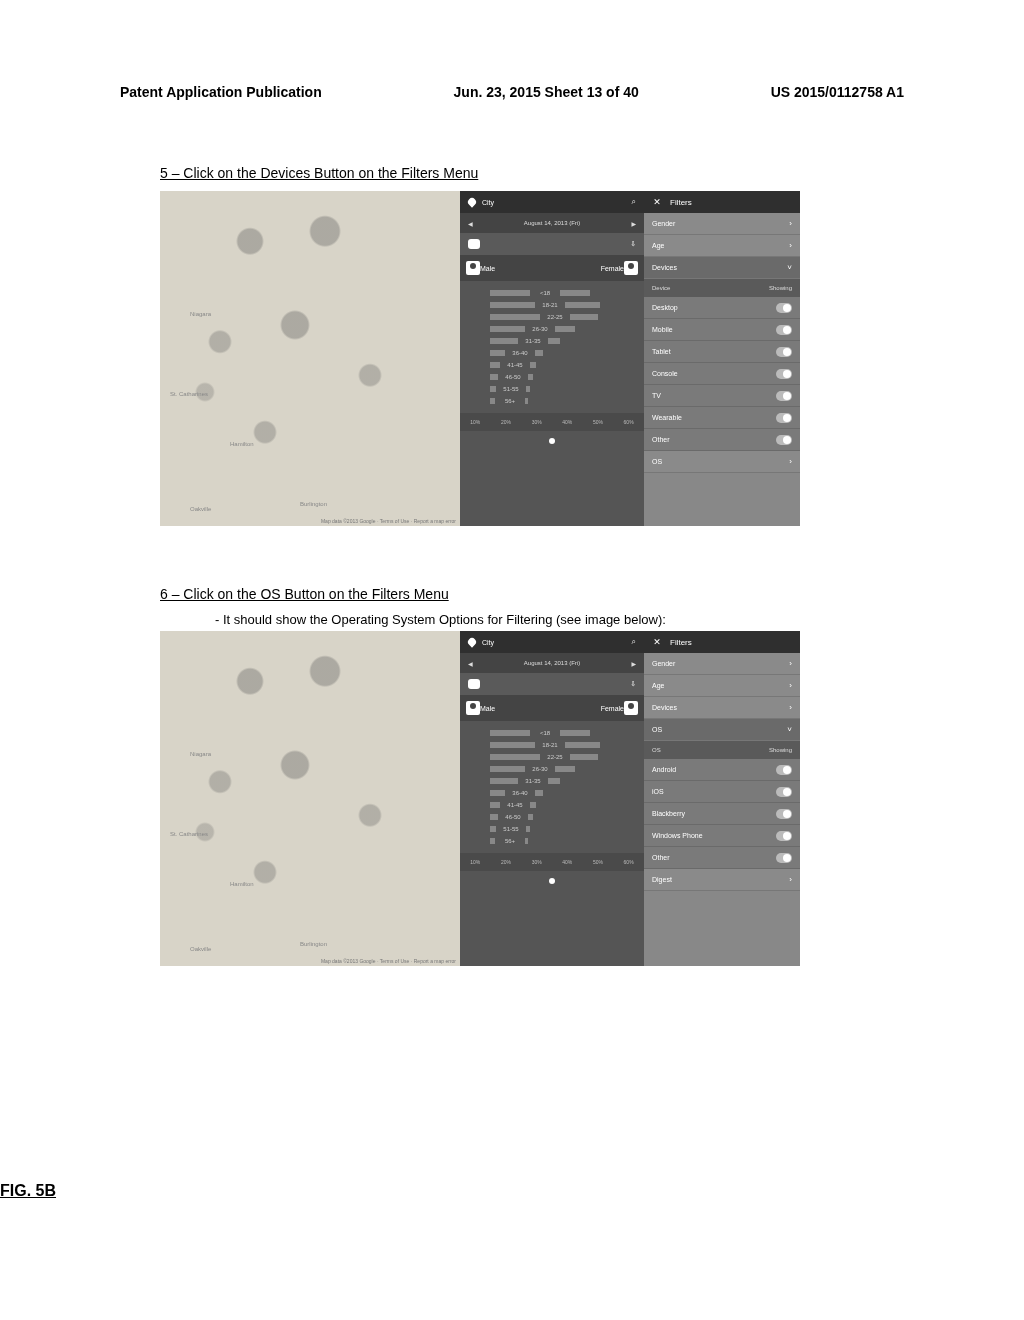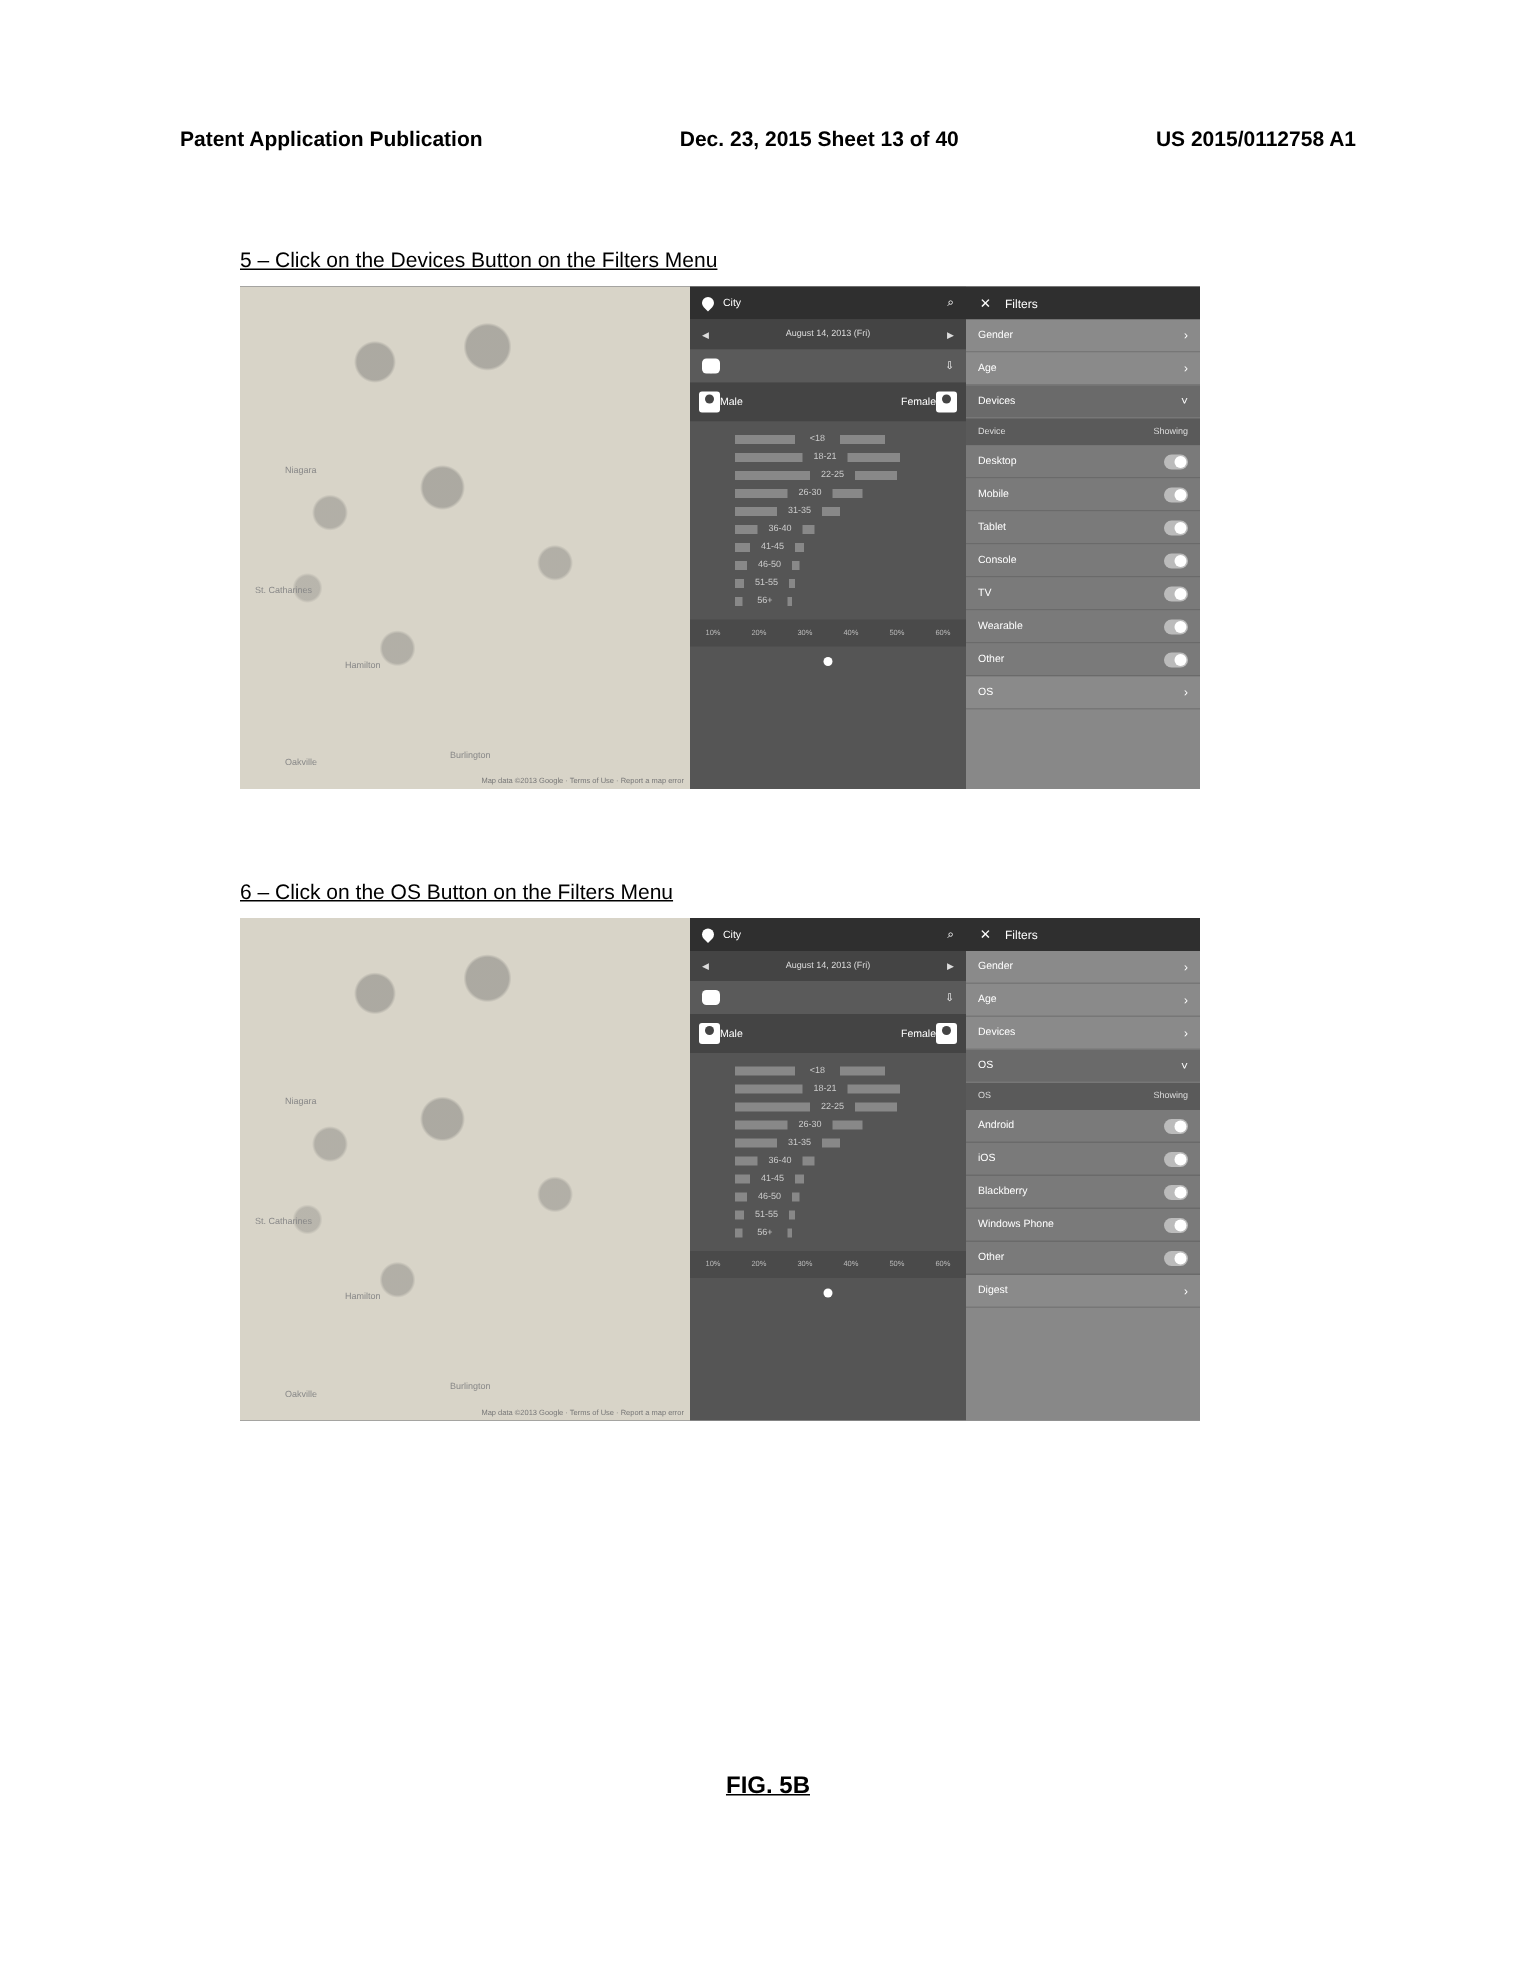--- a/index.html
+++ b/index.html
@@ -268,32 +268,31 @@
     position: absolute;
     top: 1px; right: 1px;
     width: 8px; height: 8px;
     background: #fff;
     border-radius: 50%;
   }
   .fig-label {
     position: absolute;
     bottom: 120px;
     left: 0; right: 0;
-    text-align: center;
     font-weight: bold;
     font-size: 16px;
     text-decoration: underline;
   }
 </style>
 </head>
 <body>
 
 <div class="page-header">
   <span class="left">Patent Application Publication</span>
-  <span class="center">Dec. 23, 2015  Sheet 13 of 40</span>
+  <span class="center">Jun. 23, 2015  Sheet 13 of 40</span>
   <span class="right">US 2015/0112758 A1</span>
 </div>
 
 <div class="content">
   <div id="steps-container">
       <div class="step">
     <div class="step-title">5 – Click on the Devices Button on the Filters Menu</div>
     <div class="screenshot">
       <div class="map-area">
     <span class="map-label" style="left:30px;top:315px">Oakville</span>
@@ -441,20 +440,21 @@
         </div>
             <div class="filter-row">
       <span>OS</span>
       <span class="filter-chev">›</span>
     </div>
   </div>
     </div>
   </div>
       <div class="step">
     <div class="step-title">6 – Click on the OS Button on the Filters Menu</div>
+    <div class="step-sub">- It should show the Operating System Options for Filtering (see image below):</div>
     <div class="screenshot">
       <div class="map-area">
     <span class="map-label" style="left:30px;top:315px">Oakville</span>
             <span class="map-label" style="left:140px;top:310px">Burlington</span>
             <span class="map-label" style="left:70px;top:250px">Hamilton</span>
             <span class="map-label" style="left:10px;top:200px">St. Catharines</span>
             <span class="map-label" style="left:30px;top:120px">Niagara</span>
     <span class="map-copyright">Map data ©2013 Google · Terms of Use · Report a map error</span>
   </div>
       <div class="middle-panel">

